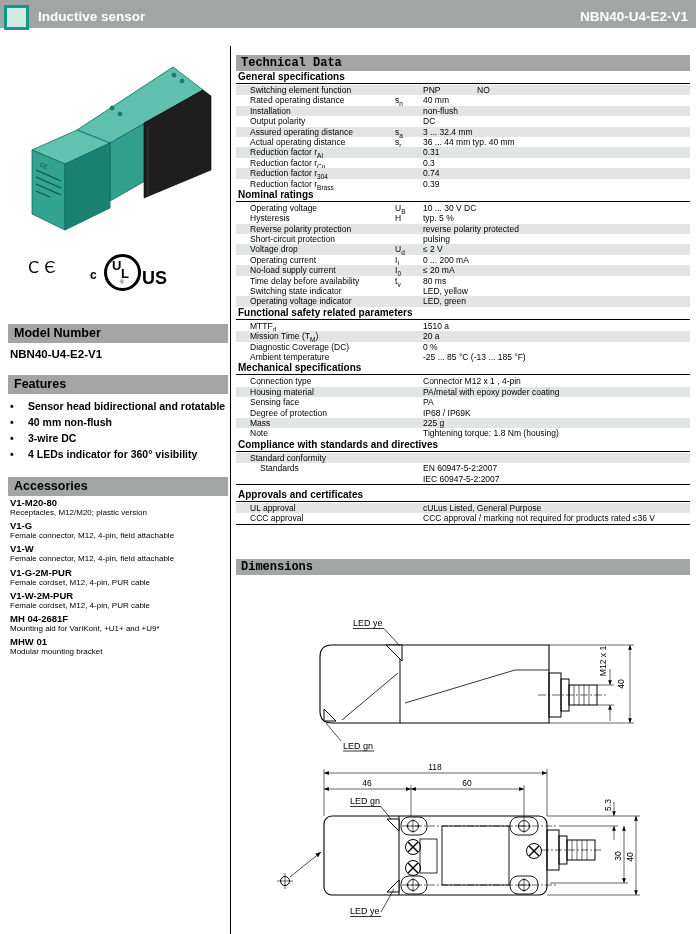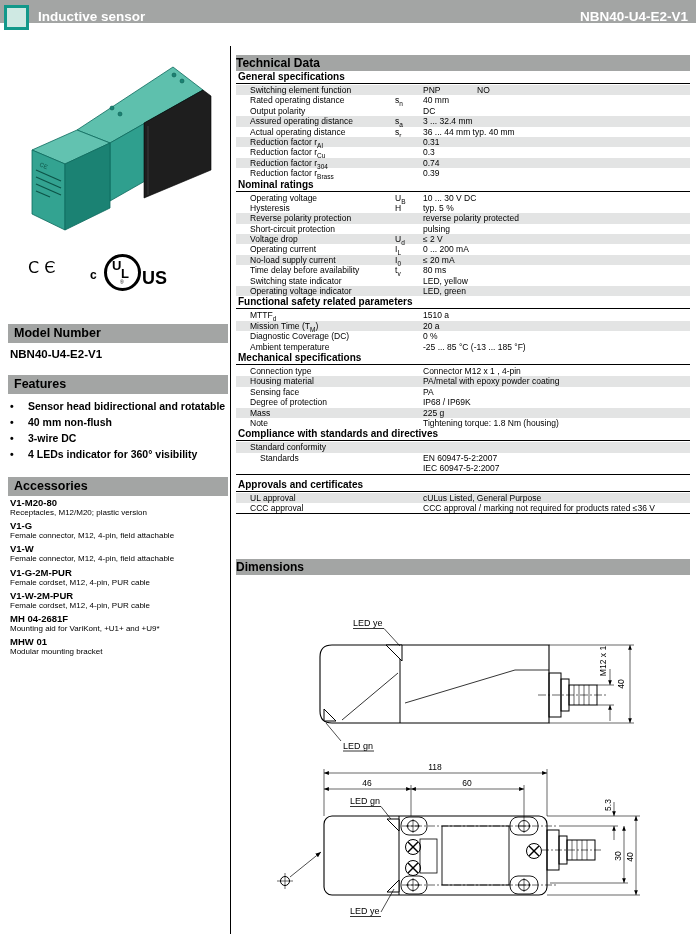--- a/index.html
+++ b/index.html
@@ -1,31 +1,31 @@
 <!DOCTYPE html>
 <html><head>
 <meta charset="utf-8">
 <style>
   html,body{margin:0;padding:0;background:#fff;}
   .page{position:relative;width:696px;height:934px;background:#fff;overflow:hidden;
         font-family:"Liberation Sans","DejaVu Sans",sans-serif;color:#000;}
   
-  .top-bar{position:absolute;left:0;top:0;width:696px;height:23px;background:#a3a5a4;}
+  .top-bar{position:absolute;left:0;top:0;width:696px;height:28px;background:#a3a5a4;}
   .top-title{position:absolute;left:38px;top:0;height:34px;line-height:34px;
              font-size:13.5px;font-weight:bold;color:#fff;}
   .top-part{position:absolute;right:8px;top:0;height:34px;line-height:34px;
             font-size:13.5px;font-weight:bold;color:#fff;}
   .brand-icon{position:absolute;left:4px;top:5px;width:19px;height:19px;
               border:3px solid #12988a;background:#cfe9e3;}
   
   .divider{position:absolute;left:230px;top:46px;width:1px;height:888px;background:#000;}
   
   .bar{position:absolute;background:#a3a5a4;font-weight:bold;color:#000;overflow:hidden;white-space:nowrap;}
   .bar-left{left:8px;width:220px;height:19px;line-height:19px;font-size:12.5px;padding-left:6px;box-sizing:border-box;}
-  .bar-right{left:236px;width:454px;height:16px;line-height:16px;font-size:12px;box-sizing:border-box;}
+  .bar-right{left:236px;width:454px;height:16px;line-height:16px;font-size:12px;padding-left:5px;box-sizing:border-box;font-family:Liberation Mono, monospace;}
   
   .product-image{position:absolute;left:24px;top:44px;width:188px;height:208px;background:#fff;}
   .model-value{position:absolute;left:10px;top:348px;font-size:11.5px;font-weight:bold;}
   .features-list{position:absolute;left:10px;top:400px;width:218px;}
   .feature{display:flex;font-size:10.5px;font-weight:bold;line-height:13px;margin-bottom:3px;}
   .feature .dot{width:18px;flex:0 0 18px;}
   .acc-list{position:absolute;left:10px;top:497px;width:218px;}
   .acc{margin-bottom:3.2px;}
   .acc-code{font-size:9.5px;font-weight:bold;line-height:11px;}
   .acc-desc{font-size:8px;line-height:9px;}
@@ -171,20 +171,24 @@
         <div class="spec-row shaded">
           <span class="spec-label">Switching element function</span>
           <span class="spec-value">PNP</span>
           <span class="spec-value2">NO</span>
         </div>
         <div class="spec-row">
           <span class="spec-label">Rated operating distance</span>
           <span class="spec-sym">s<sub>n</sub></span>
           <span class="spec-value">40 mm</span>
         </div>
+        <div class="spec-row shaded">
+          <span class="spec-label">Installation</span>
+          <span class="spec-value">non-flush</span>
+        </div>
         <div class="spec-row">
           <span class="spec-label">Output polarity</span>
           <span class="spec-value">DC</span>
         </div>
         <div class="spec-row shaded">
           <span class="spec-label">Assured operating distance</span>
           <span class="spec-sym">s<sub>a</sub></span>
           <span class="spec-value">3 ... 32.4 mm</span>
         </div>
         <div class="spec-row">

